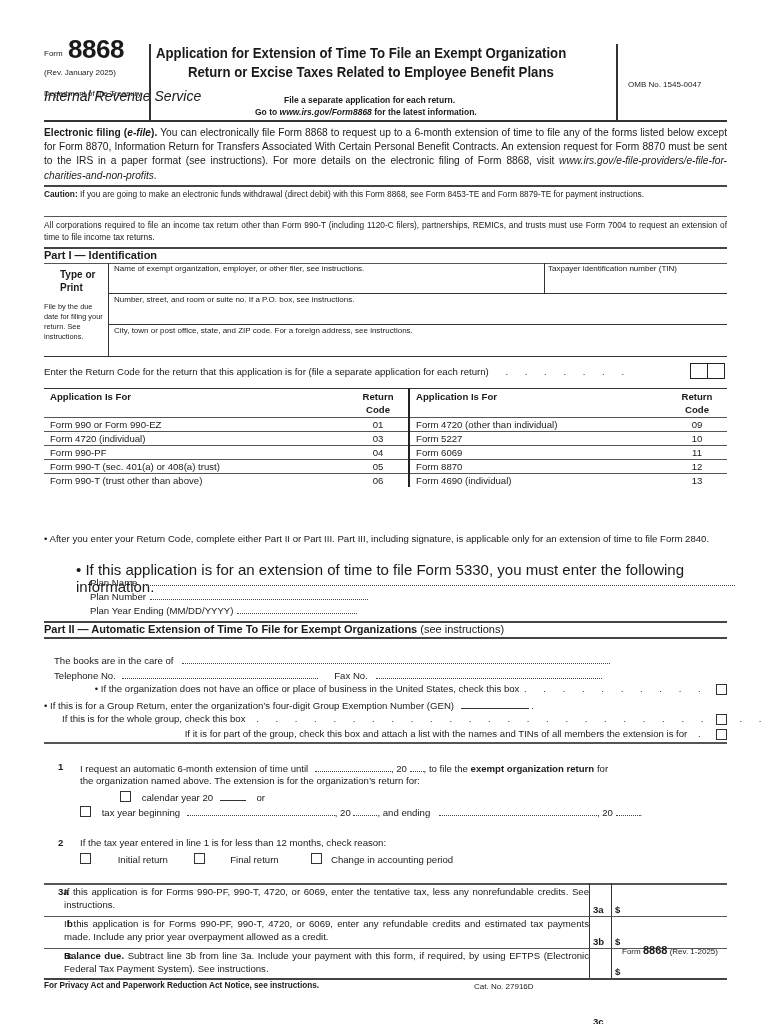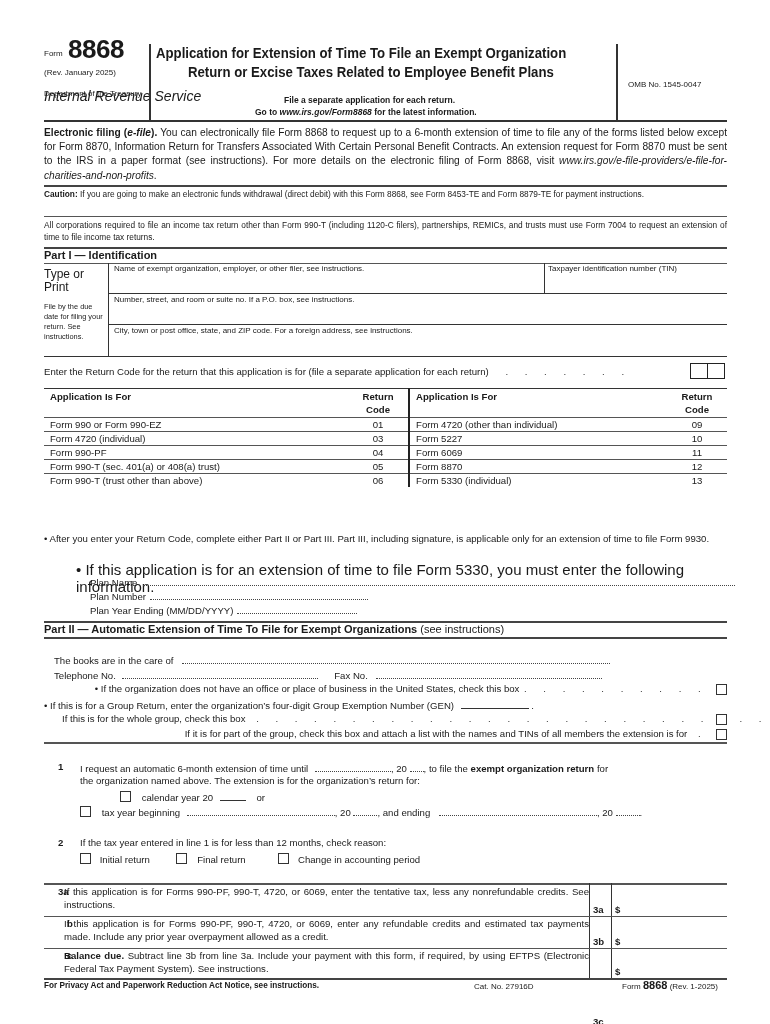--- a/index.html
+++ b/index.html
@@ -29,21 +29,21 @@
   #hdr-omb { left: 584px; top: 40px; font-size: 8px; }
 
   .para { position: absolute; left: 0; width: 683px; text-align: justify; }
   #efile { top: 86px; font-size: 10.2px; line-height: 14.2px; }
   #caution { top: 148px; font-size: 8.3px; line-height: 12px; }
   #corps { top: 179px; font-size: 8.3px; line-height: 12px; }
 
   
   #part1-title { left: 0; top: 209px; font-size: 11px; font-weight: bold; }
   .lbl8 { font-size: 8px; }
-  #type-print { left: 0; top: 228px; font-size: 12px; font-weight: normal; line-height: 13px; }
+  #type-print { left: 16px; top: 228px; font-size: 10px; font-weight: bold; line-height: 13px; }
   #file-by { left: 0; top: 262px; font-size: 7.4px; line-height: 10px; width: 60px; }
   .box-line { position: absolute; background: #333; }
 
   #return-code-line { left: 0; top: 326px; font-size: 9.6px; }
   .rc-box { position: absolute; top: 323px; width: 16px; height: 14px; border: 1.5px solid #222; cursor: pointer; background:#fff; }
 
   
   table.codes { position: absolute; left: 0; top: 348px; width: 683px; border-collapse: collapse; font-size: 9.6px; }
   table.codes th { font-weight: bold; text-align: left; vertical-align: top; padding: 1px 6px; line-height: 13px; border-bottom: 1px solid #555; }
   table.codes td { padding: 0 6px; height: 13px; line-height: 13px; border-bottom: 1px solid #555; }
@@ -162,27 +162,27 @@
       </tr>
       <tr>
         <td>Form 990-T (sec. 401(a) or 408(a) trust)</td>
         <td class="code split">05</td>
         <td>Form 8870</td>
         <td class="code-r">12</td>
       </tr>
       <tr>
         <td>Form 990-T (trust other than above)</td>
         <td class="code split">06</td>
-        <td>Form 5330 (individual)</td>
+        <td>Form 4690 (individual)</td>
         <td class="code-r">13</td>
       </tr>
     </tbody>
   </table>
 
-  <div id="after-note" class="para" style="text-align:left;">• After you enter your Return Code, complete either Part II or Part III. Part III, including signature, is applicable only for an extension of time to file Form 9930.</div>
+  <div id="after-note" class="para" style="text-align:left;">• After you enter your Return Code, complete either Part II or Part III. Part III, including signature, is applicable only for an extension of time to file Form 2840.</div>
   <div id="if5330" class="abs">• If this application is for an extension of time to file Form 5330, you must enter the following information.</div>
   <div class="plan-row" style="top:535px;">
     <span>Plan Name</span>
     <span class="dots" style="width:592px; margin-left:3px;"></span>
   </div>
   <div class="plan-row" style="top:549px;">
     <span>Plan Number</span>
     <span class="dots" style="width:218px; margin-left:1px;"></span>
   </div>
   <div class="plan-row" style="top:563px;">
@@ -246,23 +246,23 @@
     <span class="dots" style="width:148px; margin-left:4px;"></span><span>, 20</span>
     <span class="dots" style="width:24px;"></span><span>, and ending</span>
     <span class="dots" style="width:158px; margin-left:6px;"></span><span>, 20</span>
     <span class="dots" style="width:24px;"></span><span>.</span>
   </div>
 
   <div class="line-num" style="left:14px; top:797px;">2</div>
   <div class="p2row" style="left:36px; top:797px;">If the tax year entered in line 1 is for less than 12 months, check reason:</div>
   <div class="p2row" style="left:36px; top:813px;">
     <span class="cb"></span>
-    <span style="margin-left:6px;">Initial return</span>
+    <span style="margin-left:24px;">Initial return</span>
     <span class="cb" style="margin-left:24px;"></span>
-    <span style="margin-left:7px;">Final return</span>
+    <span style="margin-left:22px;">Final return</span>
     <span class="cb" style="margin-left:30px;"></span>
     <span style="margin-left:6px;">Change in accounting period</span>
   </div>
 
   <div class="hr-thin" style="top:843px; border-top:2px solid #555;"></div>
   <div class="box-line" style="left:545px; top:843px; width:1px; height:95px;"></div>
   <div class="box-line" style="left:567px; top:843px; width:1px; height:95px;"></div>
 
   <div class="line-num" style="left:14px; top:846px;">3a</div>
   <div class="l3-text" style="top:846px;">If this application is for Forms 990-PF, 990-T, 4720, or 6069, enter the tentative tax, less any nonrefundable credits. See instructions.</div>
@@ -280,18 +280,18 @@
 
   <div class="line-num" style="left:23px; top:910px;">c</div>
   <div class="l3-text" style="top:910px;"><b>Balance due.</b><span> Subtract line 3b from line 3a. Include your payment with this form, if required, by using EFTPS (Electronic Federal Tax Payment System). See instructions.</span></div>
   <div class="l3-label" style="top:976px;">3c</div>
   <div class="l3-dollar" style="top:926px;">$</div>
   <div class="l3-amt" style="top:917px;"></div>
   <div class="hr-thin" style="top:938px; border-top:2px solid #444;"></div>
 
   <div id="footer-privacy" class="abs" style="top:941px;">For Privacy Act and Paperwork Reduction Act Notice, see instructions.</div>
   <div id="footer-cat" class="abs" style="top:942px;">Cat. No. 27916D</div>
-  <div id="footer-form" class="abs" style="top:939px;">
+  <div id="footer-form" class="abs" style="top:904px;">
     <span>Form</span>
     <span class="fnum">8868</span>
     <span>(Rev. 1-2025)</span>
   </div>
 </div>
 
 </body></html>

